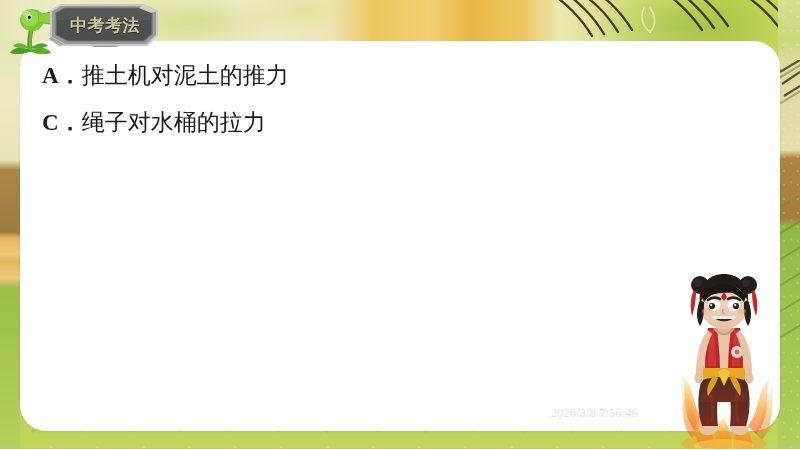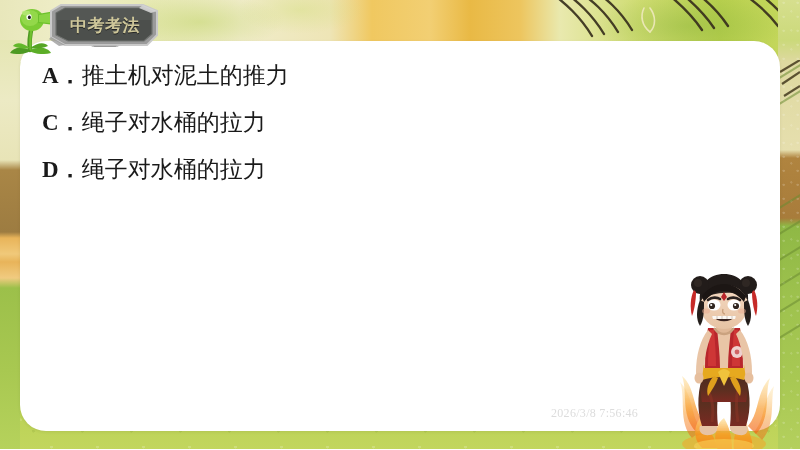--- a/index.html
+++ b/index.html
@@ -304,23 +304,20 @@
 
     <div class="qline">
       <span class="opt-letter">A．</span><span class="opt-text">推土机对泥土的推力</span>
     </div>
 
 
     <div class="qline">
       <span class="opt-letter">C．</span><span class="opt-text">绳子对水桶的拉力</span>
     </div>
 
-    <div class="qline">
-      <span class="opt-letter">D．</span><span class="opt-text">绳子对水桶的拉力</span>
-    </div>
 
   </div>
 
   <div class="timestamp">2026/3/8 7:56:46</div>
 
   <div class="character">
     <svg width="124" height="178" viewBox="0 0 124 178" fill="none">
       <defs>
         <linearGradient id="flameG" x1="0" y1="1" x2="0" y2="0">
           <stop offset="0%" stop-color="#f05a10"></stop>

